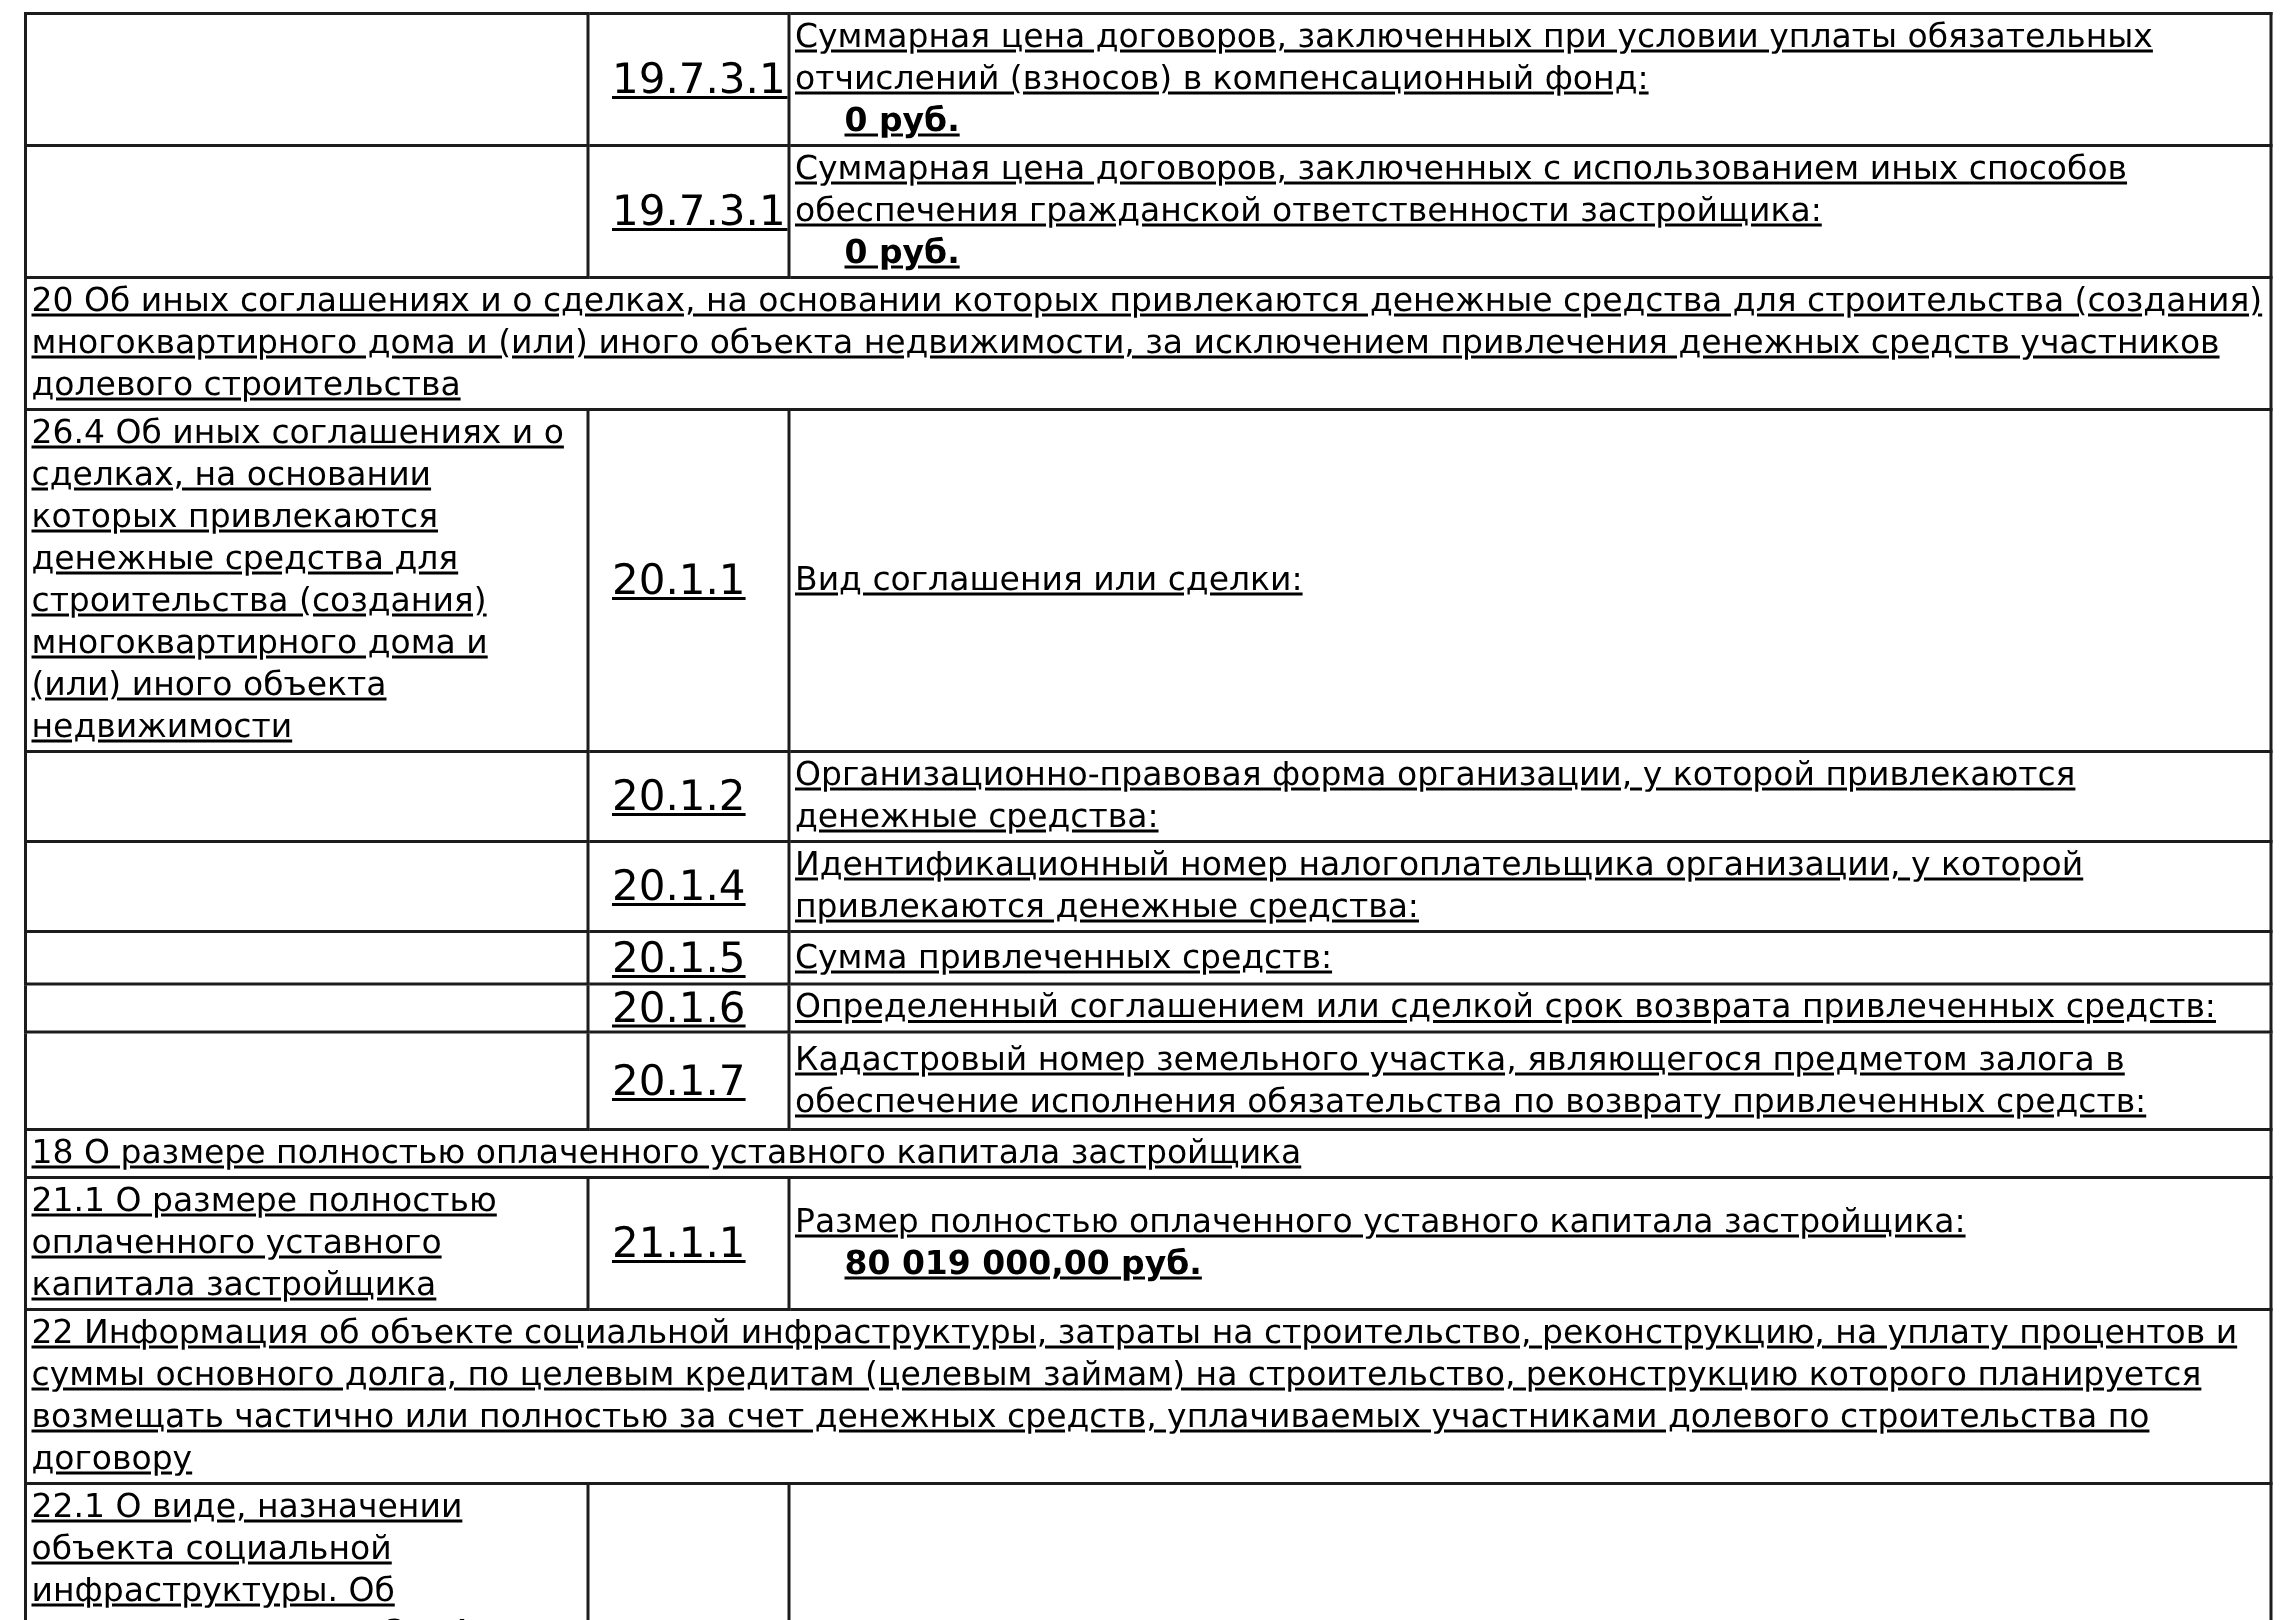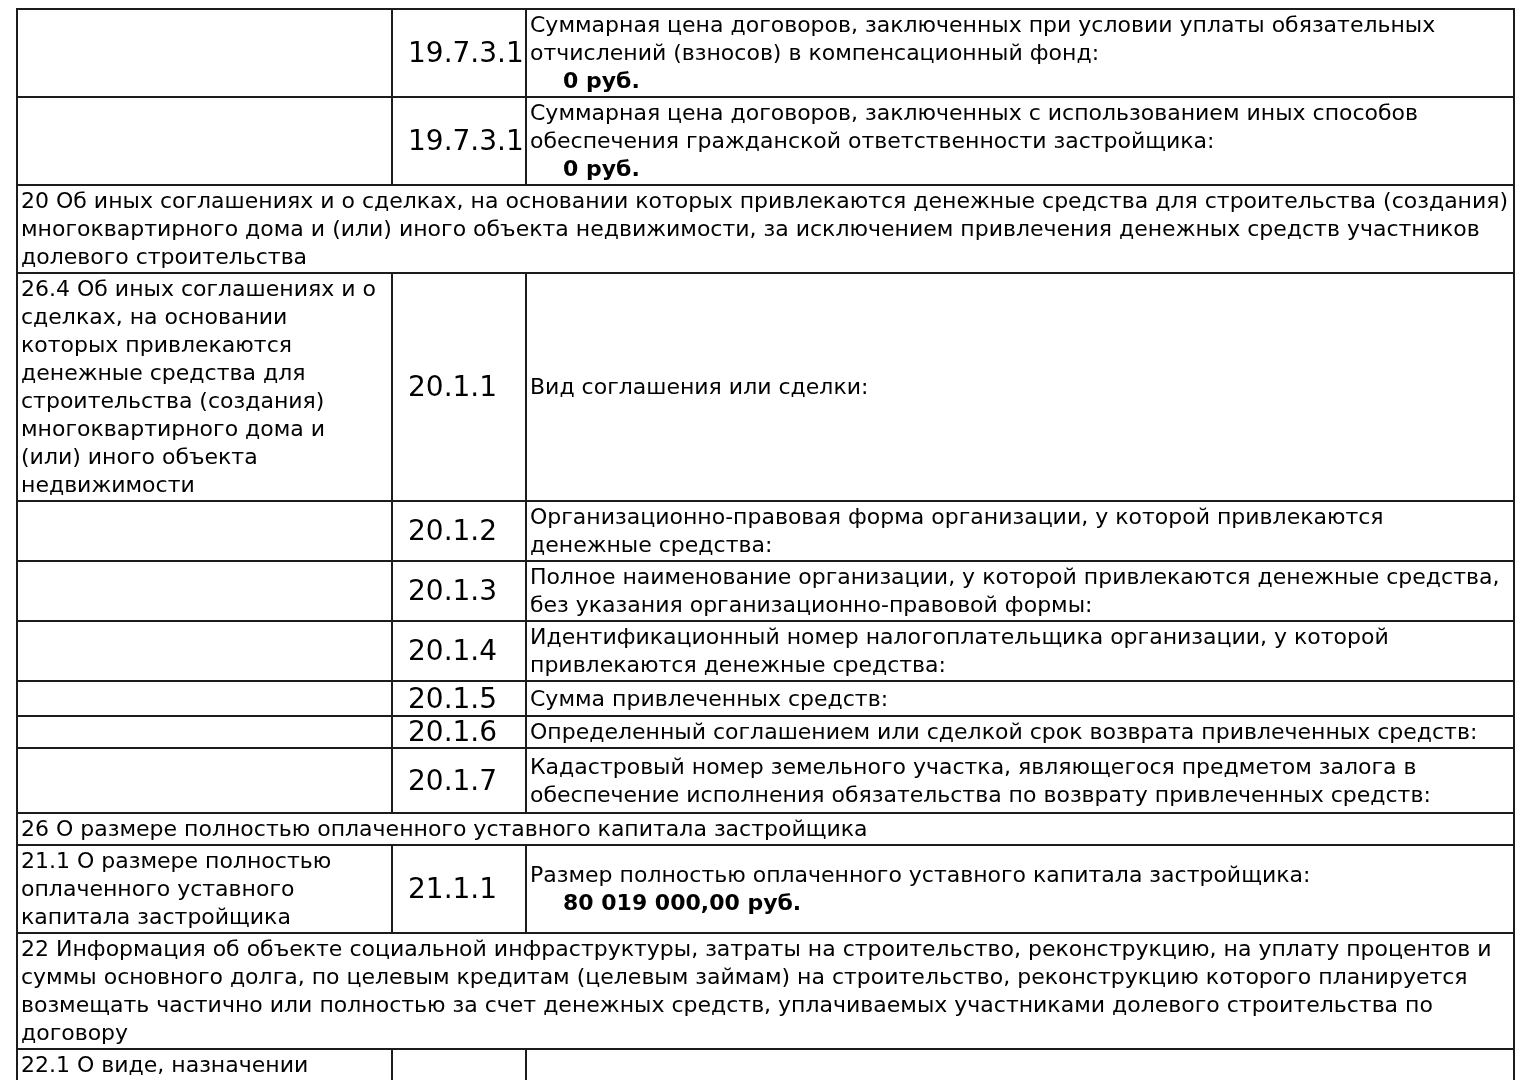--- a/index.html
+++ b/index.html
@@ -18,20 +18,21 @@
     table-layout: fixed;
   }
   td {
     border: 2px solid #1c1c1c;
     vertical-align: middle;
     padding: 1px 4px 1px 3px;
     font-size: 22px;
     line-height: 28px;
     overflow: hidden;
     word-wrap: break-word;
+    text-decoration: underline;
   }
   td.c-num {
     font-size: 28px;
     white-space: nowrap;
     padding-left: 15px;
     padding-right: 0;
   }
   .bold { font-weight: bold; margin-left: 33px; }
   
   tr.r1  td { height: 88px; }
@@ -97,27 +98,20 @@
   </tr>
 
   <tr class="r5">
     <td></td>
     <td class="c-num"><span>20.1.2</span></td>
     <td>
       <div>Организационно-правовая форма организации, у которой привлекаются денежные средства:</div>
     </td>
   </tr>
 
-  <tr class="r6">
-    <td></td>
-    <td class="c-num"><span>20.1.3</span></td>
-    <td>
-      <div>Полное наименование организации, у которой привлекаются денежные средства, без указания организационно-правовой формы:</div>
-    </td>
-  </tr>
 
   <tr class="r7">
     <td></td>
     <td class="c-num"><span>20.1.4</span></td>
     <td>
       <div>Идентификационный номер налогоплательщика организации, у которой привлекаются денежные средства:</div>
     </td>
   </tr>
 
   <tr class="r8">
@@ -139,21 +133,21 @@
   <tr class="r10">
     <td></td>
     <td class="c-num"><span>20.1.7</span></td>
     <td>
       <div>Кадастровый номер земельного участка, являющегося предметом залога в обеспечение исполнения обязательства по возврату привлеченных средств:</div>
     </td>
   </tr>
 
   <tr class="r11">
     <td colspan="3">
-      <div>26 О размере полностью оплаченного уставного капитала застройщика</div>
+      <div>18 О размере полностью оплаченного уставного капитала застройщика</div>
     </td>
   </tr>
 
   <tr class="r12">
     <td>
           <div>21.1 О размере полностью оплаченного уставного капитала застройщика</div>
         </td>
     <td class="c-num"><span>21.1.1</span></td>
     <td>
       <div>Размер полностью оплаченного уставного капитала застройщика:</div>

